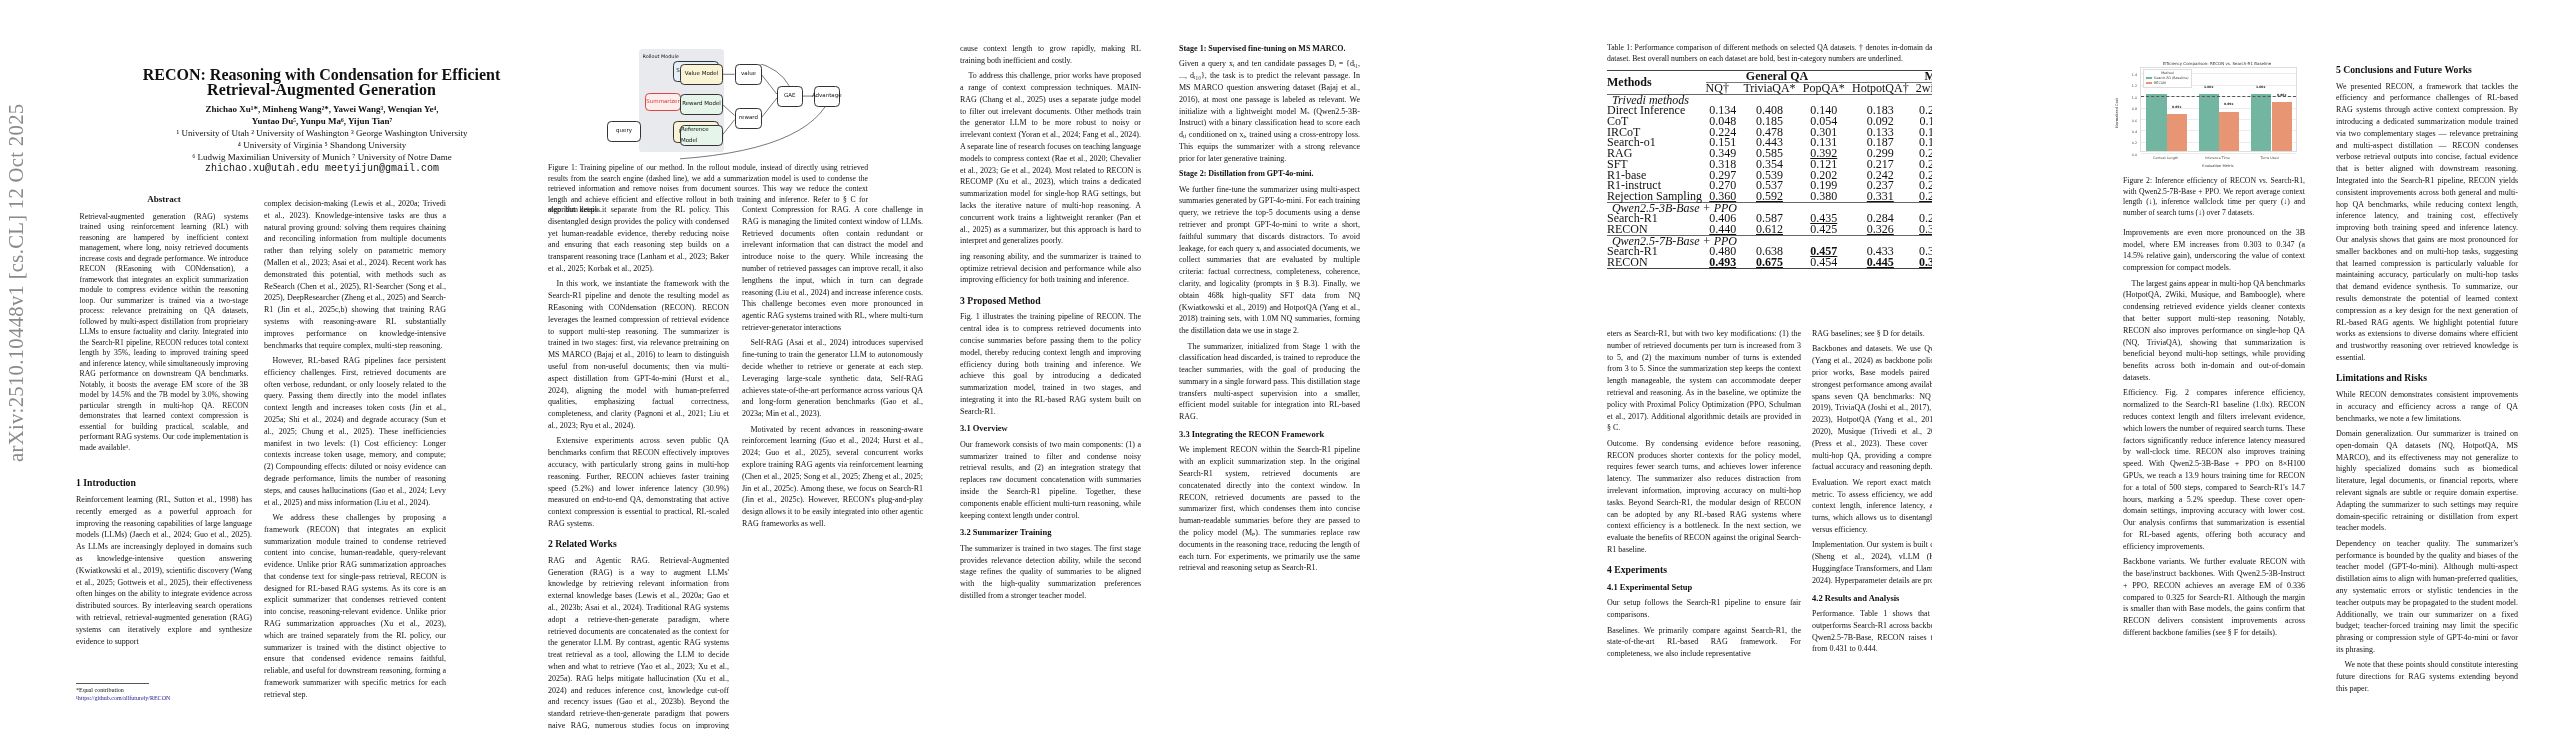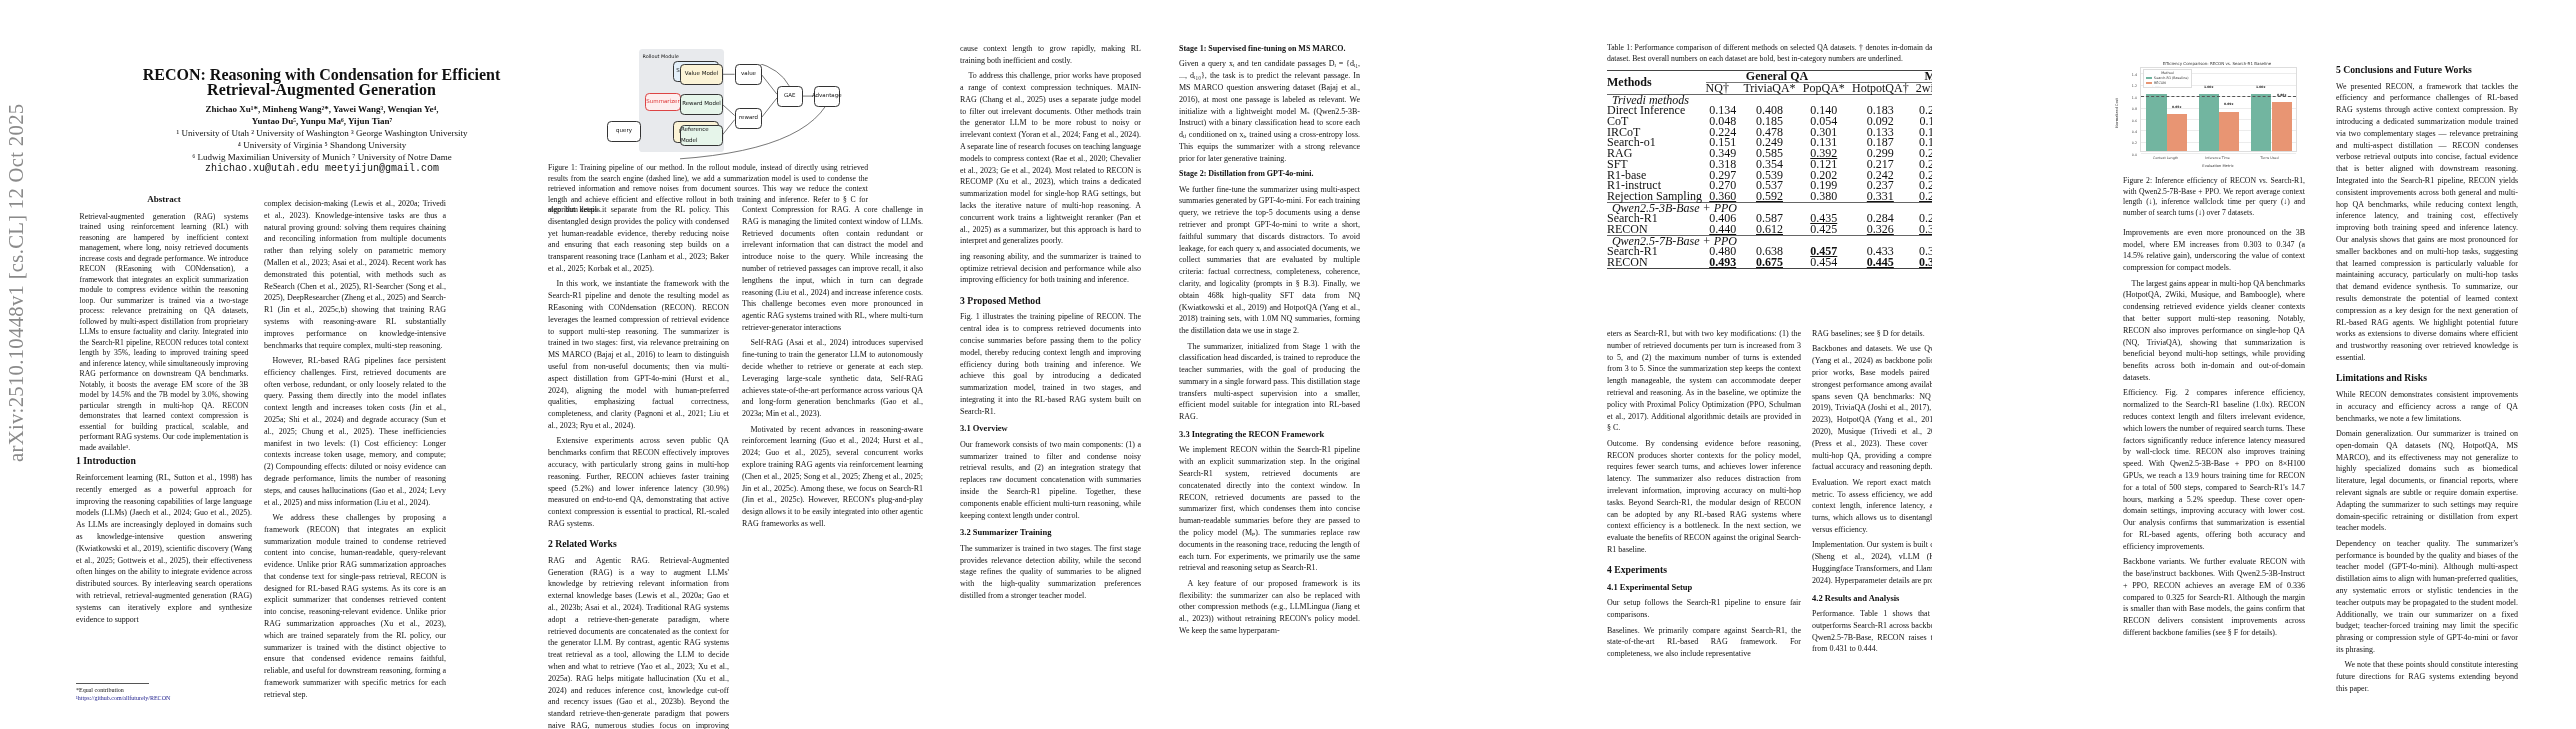--- a/index.html
+++ b/index.html
@@ -53,21 +53,21 @@
     <div class="names">Yuntao Du⁵, Yunpu Ma⁶, Yijun Tian⁷</div>
     <div>¹ University of Utah ² University of Washington ³ George Washington University</div>
     <div>⁴ University of Virginia ⁵ Shandong University</div>
     <div>⁶ Ludwig Maximilian University of Munich ⁷ University of Notre Dame</div>
     <div class="mono">zhichao.xu@utah.edu   meetyijun@gmail.com</div>
   </div>
 
   <div class="col" style="left:76px; top:194px; width:176px;">
     <div class="abstract-h">Abstract</div>
     <div class="abstract" style="padding: 0 3.6px;">Retrieval-augmented generation (RAG) systems trained using reinforcement learning (RL) with reasoning are hampered by inefficient context management, where long, noisy retrieved documents increase costs and degrade performance. We introduce RECON (REasoning with CONdensation), a framework that integrates an explicit summarization module to compress evidence within the reasoning loop. Our summarizer is trained via a two-stage process: relevance pretraining on QA datasets, followed by multi-aspect distillation from proprietary LLMs to ensure factuality and clarity. Integrated into the Search-R1 pipeline, RECON reduces total context length by 35%, leading to improved training speed and inference latency, while simultaneously improving RAG performance on downstream QA benchmarks. Notably, it boosts the average EM score of the 3B model by 14.5% and the 7B model by 3.0%, showing particular strength in multi-hop QA. RECON demonstrates that learned context compression is essential for building practical, scalable, and performant RAG systems. Our code implementation is made available¹.</div>
-    <div class="sec" style="margin-top:2px;">1   Introduction</div>
+    <div class="sec" style="margin-top:24px;">1   Introduction</div>
     <div class="para">Reinforcement learning (RL, Sutton et al., 1998) has recently emerged as a powerful approach for improving the reasoning capabilities of large language models (LLMs) (Jaech et al., 2024; Guo et al., 2025). As LLMs are increasingly deployed in domains such as knowledge-intensive question answering (Kwiatkowski et al., 2019), scientific discovery (Wang et al., 2025; Gottweis et al., 2025), their effectiveness often hinges on the ability to integrate evidence across distributed sources. By interleaving search operations with retrieval, retrieval-augmented generation (RAG) systems can iteratively explore and synthesize evidence to support</div>
   </div>
 
   <div class="footnote" style="left:76px; top:683px;">
     <div>*Equal contribution</div>
     <div class="cite">¹https://github.com/allfuturely/RECON</div>
   </div>
 
   <div class="col" style="left:264px; top:198px; width:182px;">
     <div class="para">complex decision-making (Lewis et al., 2020a; Trivedi et al., 2023). Knowledge-intensive tasks are thus a natural proving ground: solving them requires chaining and reconciling information from multiple documents rather than relying solely on parametric memory (Mallen et al., 2023; Asai et al., 2024). Recent work has demonstrated this potential, with methods such as ReSearch (Chen et al., 2025), R1-Searcher (Song et al., 2025), DeepResearcher (Zheng et al., 2025) and Search-R1 (Jin et al., 2025c,b) showing that training RAG systems with reasoning-aware RL substantially improves performance on knowledge-intensive benchmarks that require complex, multi-step reasoning.</div>
@@ -143,21 +143,20 @@
 
 <div class="page p3">
   <div class="col" style="left:-109px; top:43px; width:181px;">
     <div class="para"><span class="runin">Stage 1: Supervised fine-tuning on MS MARCO.</span></div>
     <div class="para">Given a query xᵢ and ten candidate passages Dᵢ = {dᵢ₁, ..., dᵢ₁₀}, the task is to predict the relevant passage. In MS MARCO question answering dataset (Bajaj et al., 2016), at most one passage is labeled as relevant. We initialize with a lightweight model Mₛ (Qwen2.5-3B-Instruct) with a binary classification head to score each dᵢⱼ conditioned on xᵢ, trained using a cross-entropy loss. This equips the summarizer with a strong relevance prior for later generative training.</div>
     <div class="para"><span class="runin">Stage 2: Distillation from GPT-4o-mini.</span></div>
     <div class="para">We further fine-tune the summarizer using multi-aspect summaries generated by GPT-4o-mini. For each training query, we retrieve the top-5 documents using a dense retriever and prompt GPT-4o-mini to write a short, faithful summary that discards distractors. To avoid leakage, for each query xᵢ and associated documents, we collect summaries that are evaluated by multiple criteria: factual correctness, completeness, coherence, clarity, and logicality (prompts in § B.3). Finally, we obtain 468k high-quality SFT data from NQ (Kwiatkowski et al., 2019) and HotpotQA (Yang et al., 2018) training sets, with 1.0M NQ summaries, forming the distillation data we use in stage 2.</div>
     <div class="para indent">The summarizer, initialized from Stage 1 with the classification head discarded, is trained to reproduce the teacher summaries, with the goal of producing the summary in a single forward pass. This distillation stage transfers multi-aspect supervision into a smaller, efficient model suitable for integration into RL-based RAG.</div>
     <div class="subsec">3.3   Integrating the RECON Framework</div>
     <div class="para">We implement RECON within the Search-R1 pipeline with an explicit summarization step. In the original Search-R1 system, retrieved documents are concatenated directly into the context window. In RECON, retrieved documents are passed to the summarizer first, which condenses them into concise human-readable summaries before they are passed to the policy model (Mₚ). The summaries replace raw documents in the reasoning trace, reducing the length of each turn. For experiments, we primarily use the same retrieval and reasoning setup as Search-R1.</div>
-    <div class="para indent">A key feature of our proposed framework is its flexibility: the summarizer can also be replaced with other compression methods (e.g., LLMLingua (Jiang et al., 2023)) without retraining RECON's policy model. We keep the same hyperparam-</div>
   </div>
 
   <div style="position:absolute; left:319px; top:43px; width:404px;">
     <div class="caption" style="margin-bottom:6px;">Table 1: Performance comparison of different methods on selected QA datasets. † denotes in-domain dataset and * denotes OOD dataset. Best overall numbers on each dataset are bold, best in-category numbers are underlined.</div>
     <table class="results">
       <thead>
         <tr class="toprule">
           <th rowspan="2" class="b" style="vertical-align:middle;">Methods</th>
           <th colspan="3" class="b" style="border-bottom:0.6px solid #777;">General QA</th>
           <th colspan="4" class="b" style="border-bottom:0.6px solid #777;">Multi-Hop QA</th>
@@ -206,21 +205,21 @@
             <td>0.301</td>
             <td>0.133</td>
             <td>0.149</td>
             <td>0.072</td>
             <td>0.224</td>
             <td>0.239</td>
           </tr>
           <tr>
             <td>Search-o1</td>
             <td>0.151</td>
-            <td>0.249</td>
+            <td>0.443</td>
             <td>0.131</td>
             <td>0.187</td>
             <td>0.176</td>
             <td>0.058</td>
             <td>0.296</td>
             <td>0.206</td>
           </tr>
           <tr>
             <td>RAG</td>
             <td>0.349</td>

